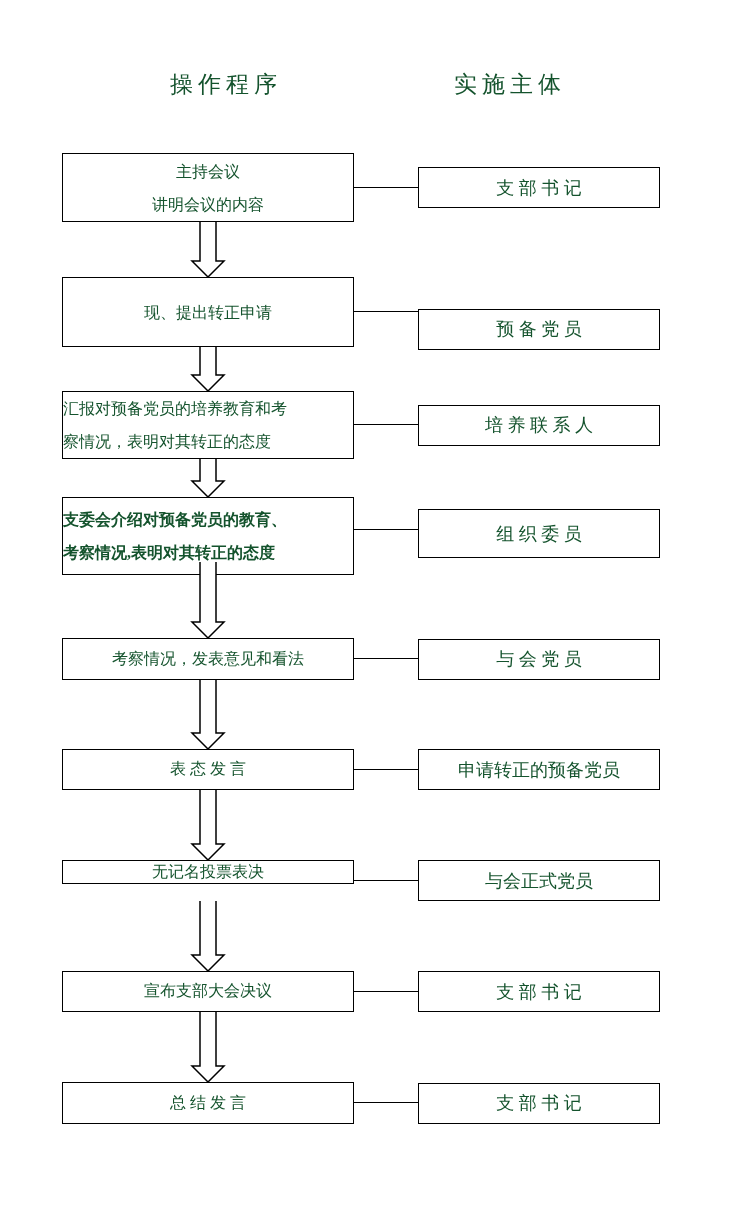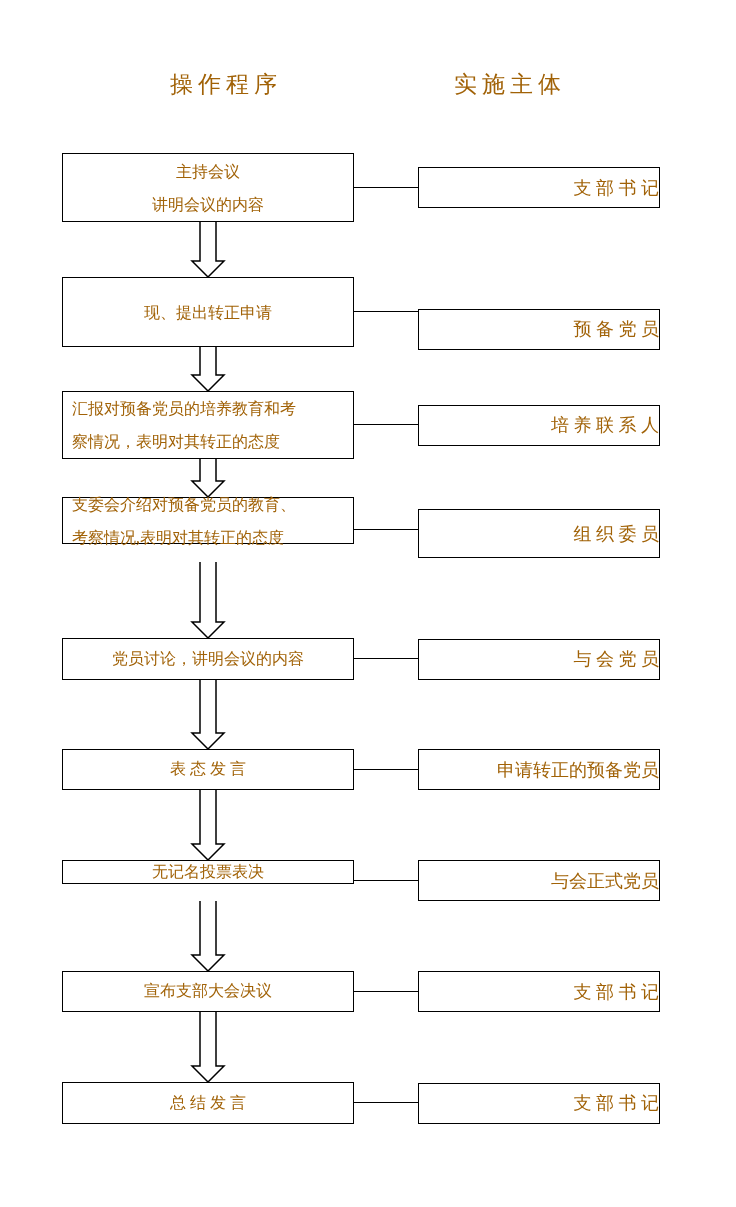--- a/index.html
+++ b/index.html
@@ -1,35 +1,35 @@
 <!DOCTYPE html>
 <html><head>
 <meta charset="utf-8">
 <style>
   html,body{margin:0;padding:0;background:#ffffff;}
   .canvas{
     position:relative;width:736px;height:1207px;background:#ffffff;
-    font-family:"Liberation Serif","DejaVu Serif",serif;color:#a16207;overflow:hidden;
+    font-family:"Liberation Serif","DejaVu Serif",serif;color:#14532d;overflow:hidden;
   }
   .hdr{
     position:absolute;top:69px;width:240px;text-align:center;
     font-size:23px;letter-spacing:5px;white-space:nowrap;
   }
   .hdr-left{left:106px;}
   .hdr-right{left:390px;}
   .box{
     position:absolute;box-sizing:border-box;border:1.5px solid #000;background:#fff;
     display:flex;flex-direction:column;justify-content:center;align-items:center;
     font-size:16px;line-height:33px;text-align:center;
   }
-  .box.leftalign{align-items:flex-start;text-align:left;padding-left:9px;padding-right:4px;}
+  .box.leftalign{align-items:flex-start;text-align:left;padding-right:4px;}
   .box.single{line-height:normal;}
   .actor{
     position:absolute;box-sizing:border-box;border:1.5px solid #000;background:#fff;
-    display:flex;justify-content:flex-end;align-items:center;
+    display:flex;justify-content:center;align-items:center;
     font-size:18px;text-align:center;white-space:nowrap;
   }
   .connector{position:absolute;height:0;border-top:1.5px solid #000;}
   .arrow{position:absolute;display:block;}
 </style>
 </head>
 <body>
 
 <div class="canvas">
   <div class="hdr hdr-left">操作程序</div>
@@ -60,33 +60,33 @@
       <div>汇报对预备党员的培养教育和考</div>
       <div>察情况，表明对其转正的态度</div>
     </div>
     <div class="actor" style="left: 418px; top: 404.5px; width: 242px; height: 41px;">
       <span>培 养 联 系 人</span>
     </div>
     <div class="connector" style="left: 354px; top: 424px; width: 64px;"></div>
     <svg class="arrow" width="36" height="38" viewBox="0 0 36 38" style="left: 190px; top: 459px;">
       <path d="M 10 0 V 22 L 2 22 L 18 38 L 34 22 L 26 22 V 0" fill="#ffffff" stroke="#000000" stroke-width="1.5"></path>
     </svg>
-    <div class="box leftalign" style="left: 62px; top: 497px; width: 292px; height: 47px;">
+    <div class="box leftalign" style="left: 62px; top: 497px; width: 292px; height: 78px; font-weight: bold;">
       <div>支委会介绍对预备党员的教育、</div>
       <div>考察情况,表明对其转正的态度</div>
     </div>
     <div class="actor" style="left: 418px; top: 509px; width: 242px; height: 49px;">
       <span>组 织 委 员</span>
     </div>
     <div class="connector" style="left: 354px; top: 528.5px; width: 64px;"></div>
     <svg class="arrow" width="36" height="76" viewBox="0 0 36 76" style="left: 190px; top: 562px;">
       <path d="M 10 0 V 60 L 2 60 L 18 76 L 34 60 L 26 60 V 0" fill="#ffffff" stroke="#000000" stroke-width="1.5"></path>
     </svg>
     <div class="box single" style="left: 62px; top: 638px; width: 292px; height: 42px;">
-      <div>党员讨论，讲明会议的内容</div>
+      <div>考察情况，发表意见和看法</div>
     </div>
     <div class="actor" style="left: 418px; top: 638.5px; width: 242px; height: 41px;">
       <span>与 会 党 员</span>
     </div>
     <div class="connector" style="left: 354px; top: 658px; width: 64px;"></div>
     <svg class="arrow" width="36" height="69" viewBox="0 0 36 69" style="left: 190px; top: 680px;">
       <path d="M 10 0 V 53 L 2 53 L 18 69 L 34 53 L 26 53 V 0" fill="#ffffff" stroke="#000000" stroke-width="1.5"></path>
     </svg>
     <div class="box single" style="left: 62px; top: 749px; width: 292px; height: 41px;">
       <div>表 态 发 言</div>

